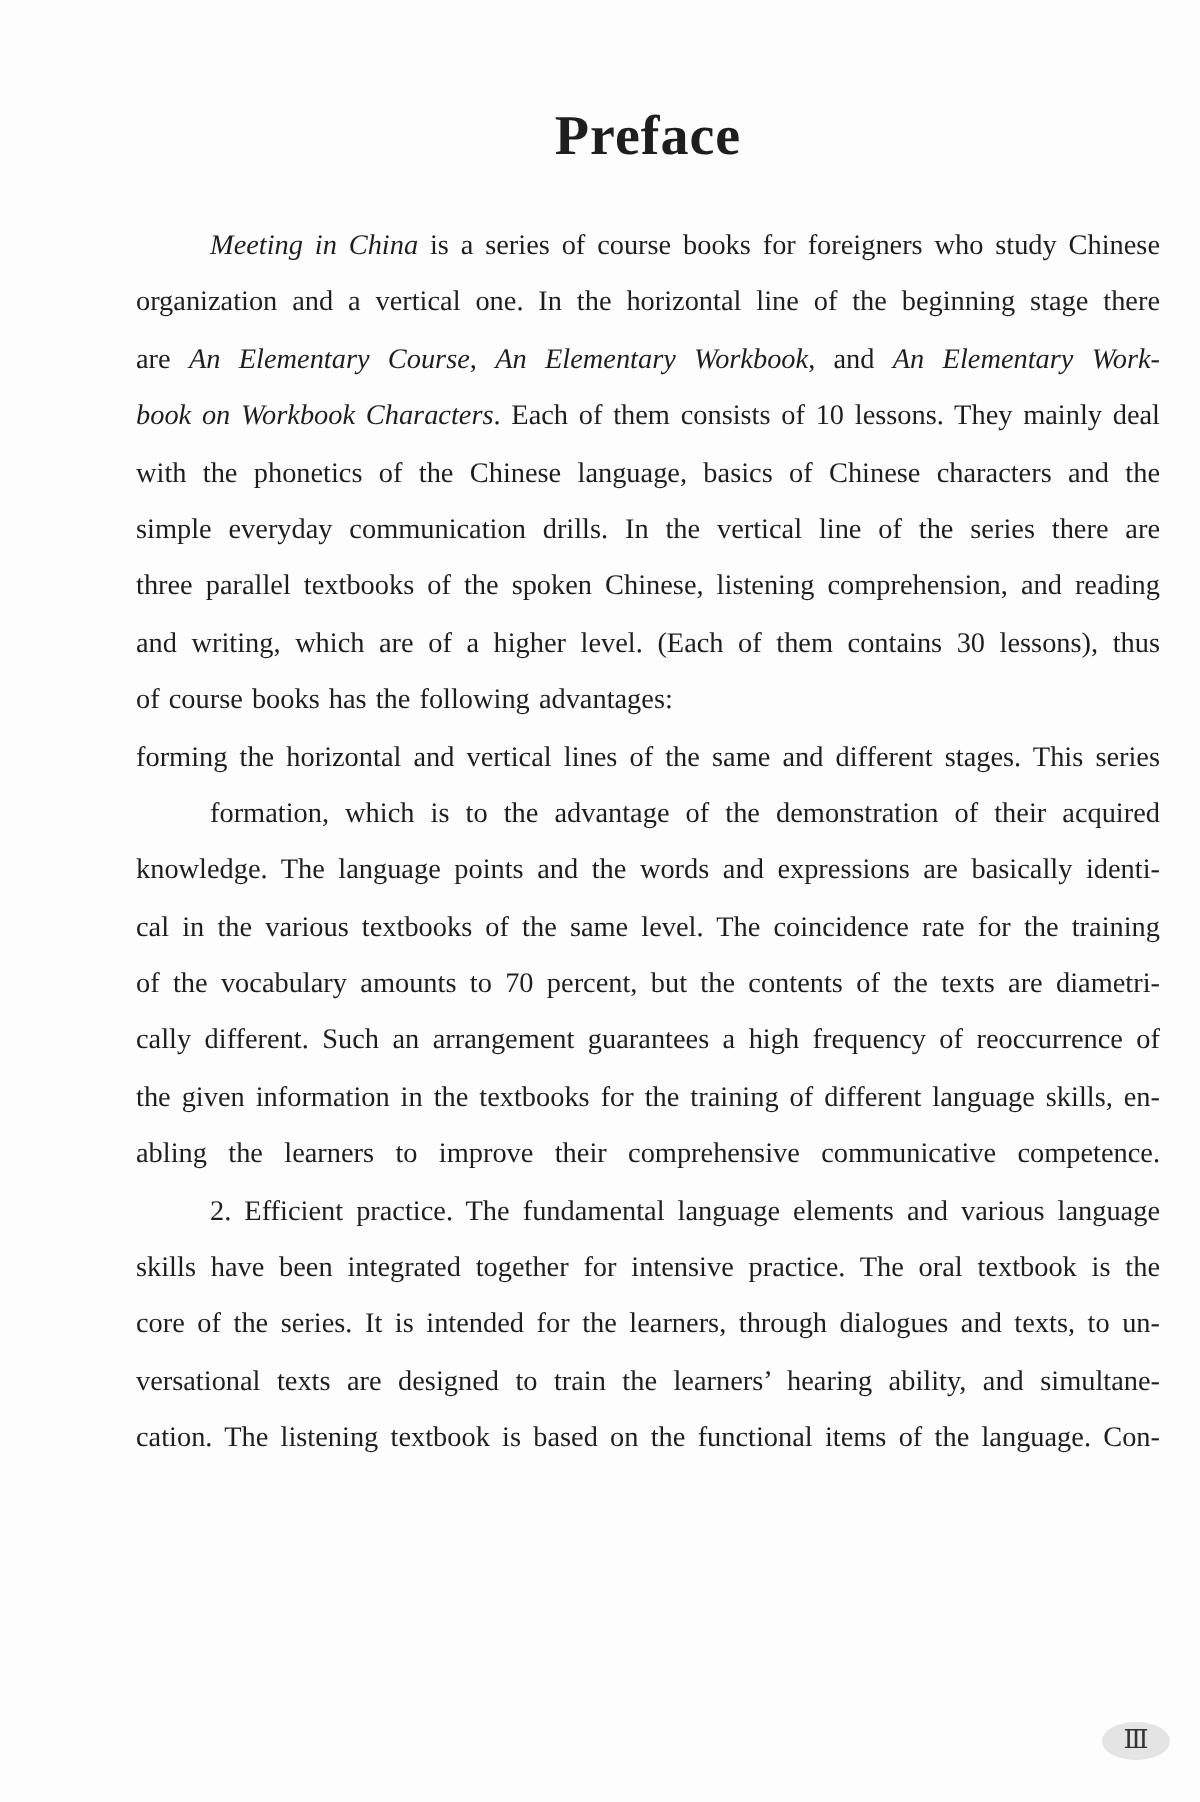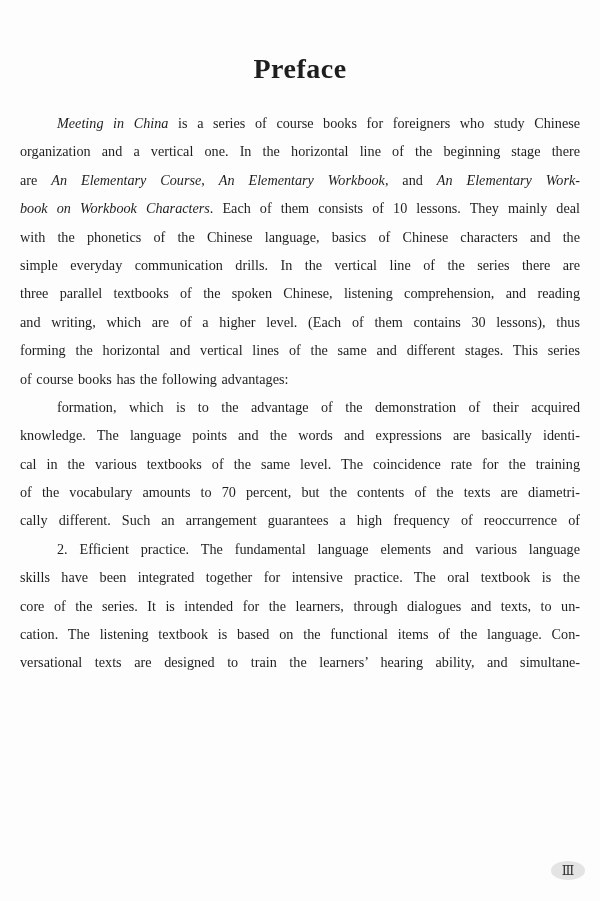--- a/index.html
+++ b/index.html
@@ -4,20 +4,21 @@
 <style>
   html, body { margin: 0; padding: 0; }
   body { background: #ffffff; }
   .page {
     position: relative;
     width: 600px;
     height: 901px;
     overflow: hidden;
     box-sizing: border-box;
     font-family: "Liberation Serif", "DejaVu Serif", serif;
+    padding-left: 48px;
   }
   .title {
     margin: 52px 0 0 0;
     text-align: center;
     font-size: 28px;
     line-height: 34px;
     font-weight: bold;
     letter-spacing: 0.5px;
   }
   .body-text {
@@ -65,34 +66,36 @@
   <main class="body-text">
       <div class="paragraph">
         <div class="line"><span class="it">Meeting in China</span><span> is a series of course books for foreigners who study Chinese</span></div>
         <div class="line"><span>organization and a vertical one. In the horizontal line of the beginning stage there</span></div>
         <div class="line"><span>are </span><span class="it">An Elementary Course</span><span>, </span><span class="it">An Elementary Workbook</span><span>, and </span><span class="it">An Elementary Work-</span></div>
         <div class="line"><span class="it">book on Workbook Characters</span><span>. Each of them consists of 10 lessons. They mainly deal</span></div>
         <div class="line"><span>with the phonetics of the Chinese language, basics of Chinese characters and the</span></div>
         <div class="line"><span>simple everyday communication drills. In the vertical line of the series there are</span></div>
         <div class="line"><span>three parallel textbooks of the spoken Chinese, listening comprehension, and reading</span></div>
         <div class="line"><span>and writing, which are of a higher level. (Each of them contains 30 lessons), thus</span></div>
+        <div class="line short"><span>of course books has the following advantages:</span></div>
         <div class="line"><span>forming the horizontal and vertical lines of the same and different stages. This series</span></div>
-        <div class="line short"><span>of course books has the following advantages:</span></div>
       </div>
       <div class="paragraph">
         <div class="line"><span>formation, which is to the advantage of the demonstration of their acquired</span></div>
         <div class="line"><span>knowledge. The language points and the words and expressions are basically identi-</span></div>
         <div class="line"><span>cal in the various textbooks of the same level. The coincidence rate for the training</span></div>
         <div class="line"><span>of the vocabulary amounts to 70 percent, but the contents of the texts are diametri-</span></div>
         <div class="line"><span>cally different. Such an arrangement guarantees a high frequency of reoccurrence of</span></div>
+        <div class="line"><span>the given information in the textbooks for the training of different language skills, en-</span></div>
+        <div class="line"><span>abling the learners to improve their comprehensive communicative competence.</span></div>
       </div>
       <div class="paragraph">
         <div class="line"><span>2. Efficient practice. The fundamental language elements and various language</span></div>
         <div class="line"><span>skills have been integrated together for intensive practice. The oral textbook is the</span></div>
         <div class="line"><span>core of the series. It is intended for the learners, through dialogues and texts, to un-</span></div>
+        <div class="line"><span>versational texts are designed to train the learners’ hearing ability, and simultane-</span></div>
         <div class="line"><span>cation. The listening textbook is based on the functional items of the language. Con-</span></div>
-        <div class="line"><span>versational texts are designed to train the learners’ hearing ability, and simultane-</span></div>
       </div>
     </main>
   <div class="page-number-badge" style="background: rgb(228, 228, 228); color: rgb(51, 51, 51);">
     <span class="badge-text">Ⅲ</span>
   </div>
 </div>
 
 </body></html>

